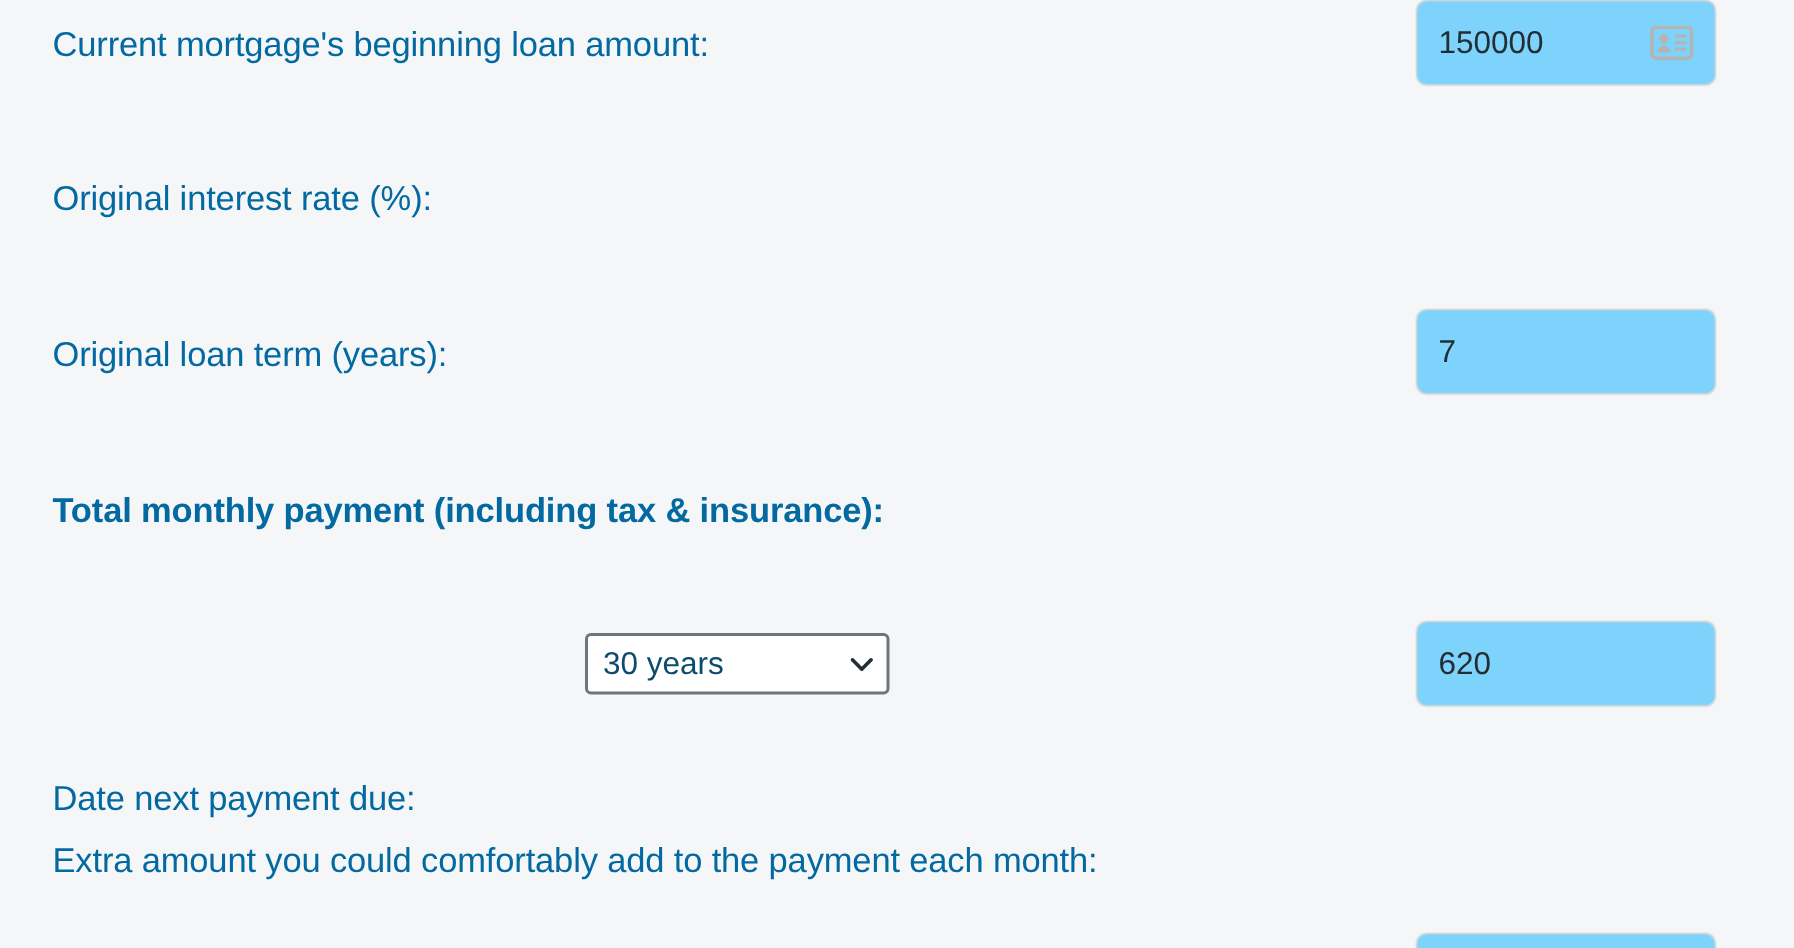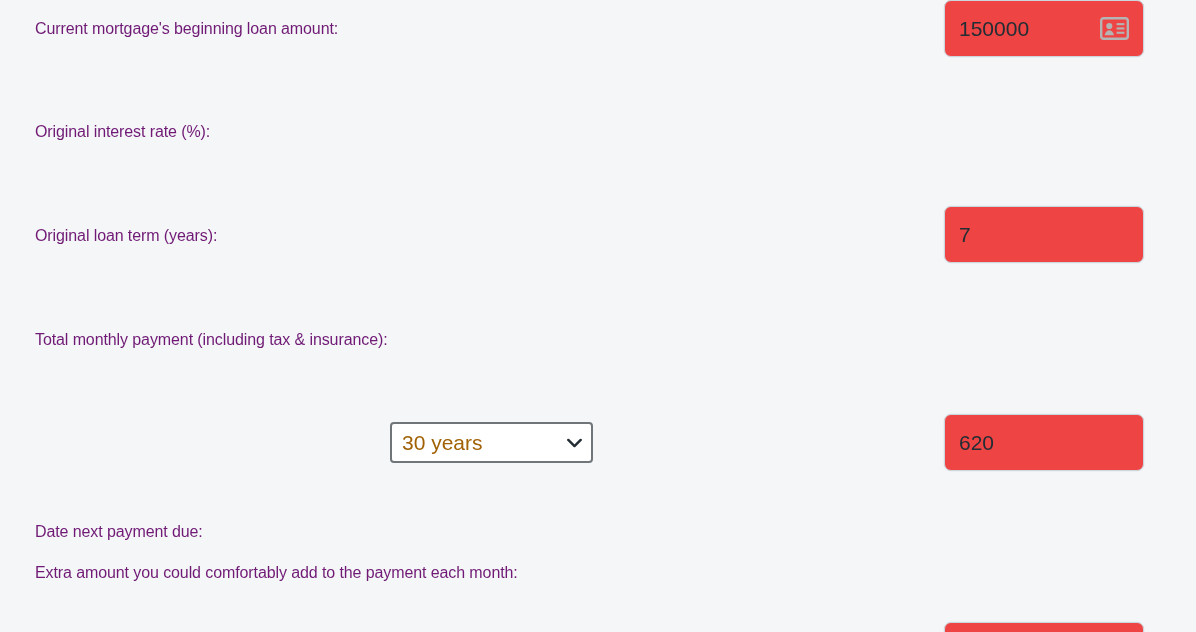--- a/index.html
+++ b/index.html
@@ -27,36 +27,36 @@
 
   .row {
     position: absolute;
     left: 0;
     width: 1196px;
     display: flex;
     align-items: center;
   }
 
   .label {
-    font-size: 16px;
+    font-size: 23px;
     line-height: 26px;
-    color: #701a75;
+    color: #0369a1;
     white-space: nowrap;
     margin-left: 35px;
     letter-spacing: -0.1px;
   }
 
   
   .field {
     position: absolute;
     left: 944px;
     width: 200px;
     height: 57px;
     box-sizing: border-box;
-    background: #ef4444;
+    background: #7dd3fc;
     border: 1px solid #ccd6dc;
     border-radius: 7px;
     display: flex;
     align-items: center;
     padding: 0 14px;
     box-shadow: 0 0 0 0.5px rgba(200,212,220,0.35);
   }
   .field .value {
     font-size: 21px;
     color: #232d34;
@@ -79,21 +79,21 @@
     display: inline-flex;
     align-items: center;
     justify-content: space-between;
     box-sizing: border-box;
     background: #ffffff;
     border: 2px solid #6f7579;
     border-radius: 4px;
     height: 38px;
     padding: 0 7px 0 9px;
     font-size: 21px;
-    color: #a16207;
+    color: #0c4a6e;
     white-space: nowrap;
     gap: 17px;
   }
   .select .sel-text {
     padding-right: 8px;
   }
   .select .caret {
     flex: 0 0 auto;
     width: 15px;
     height: 10px;
@@ -149,21 +149,21 @@
           <path d="M1.3 1.9 L7.5 8.1 L13.7 1.9" fill="none" stroke="#232d34" stroke-width="2.4" stroke-linecap="round" stroke-linejoin="round"></path>
         </svg>
       </span>
     </div>
 
     <div class="field" style="top:207px;">
       <span class="value">620</span>
     </div>
   </div>
 
-  <div class="row" style="top:311px;height:57px;">
+  <div class="row" style="top:311px;height:57px;font-weight:bold;">
     <span class="label">Total monthly payment (including tax &amp; insurance):</span>
     <div class="field" style="top:311px;">
       
     </div>
   </div>
 
 
   <div class="row" style="top:513px;height:38px;">
     <span class="label">Date next payment due:</span>
 

